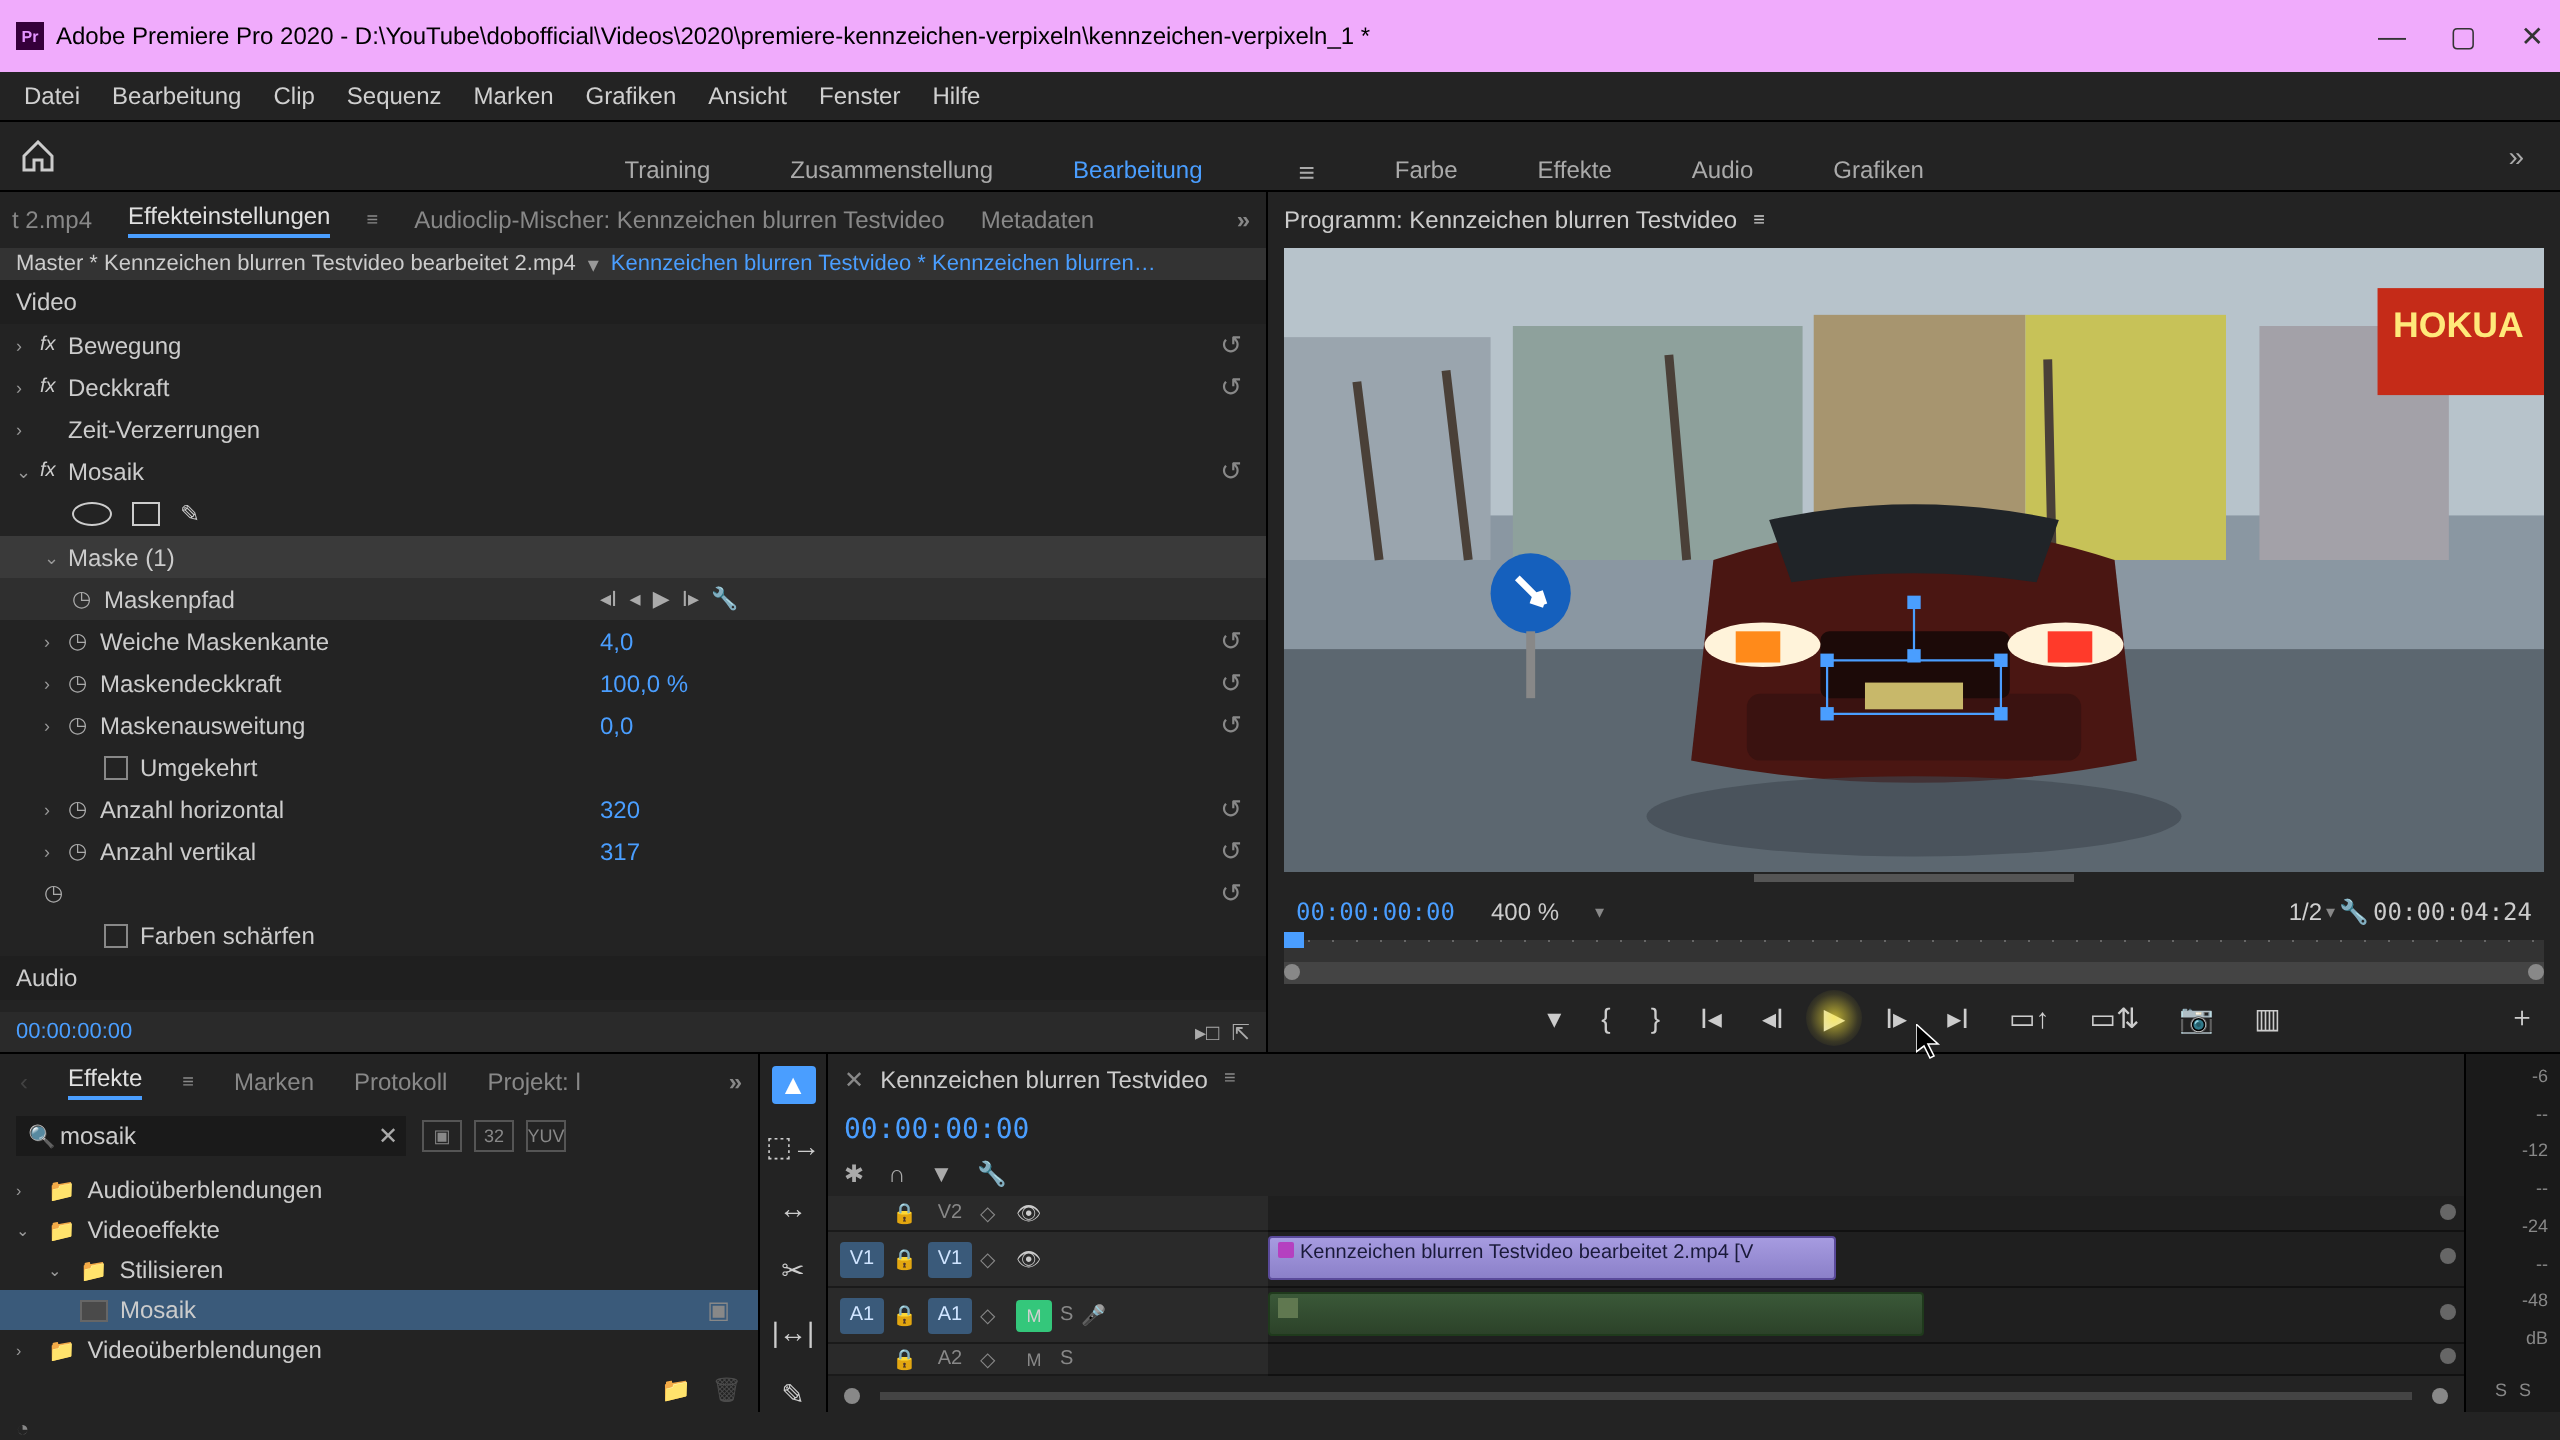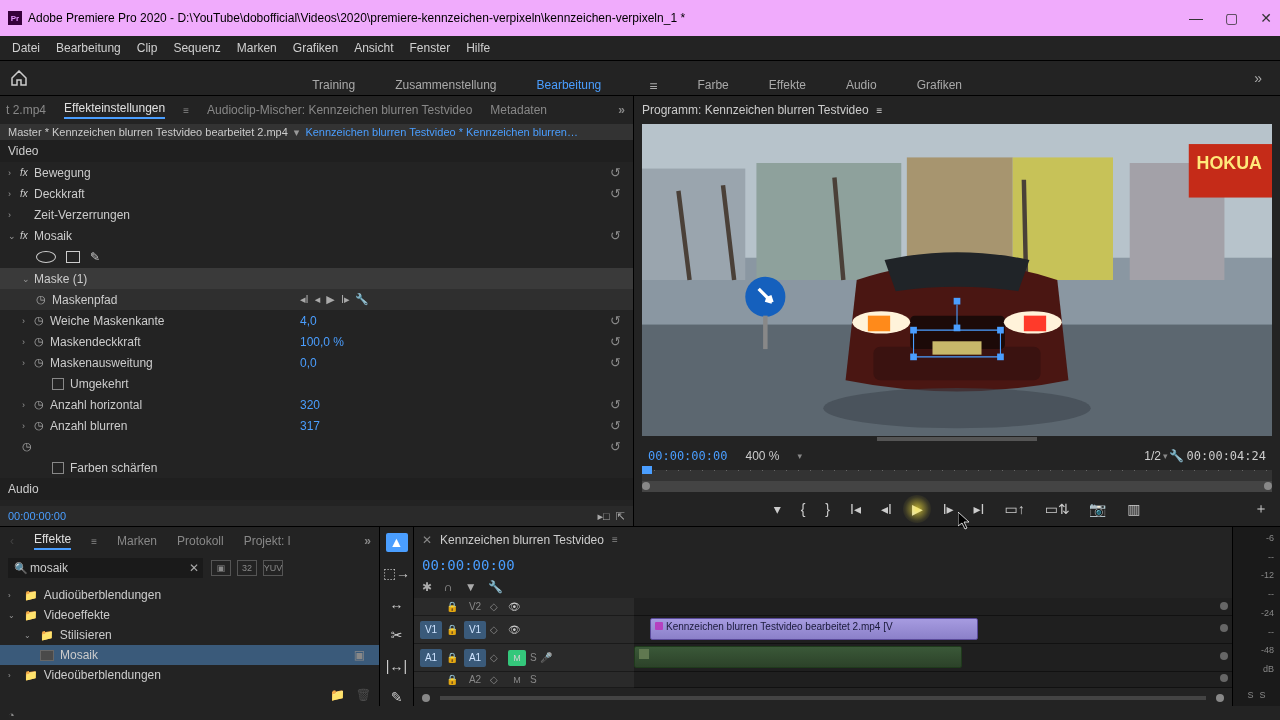--- a/index.html
+++ b/index.html
@@ -311,21 +311,21 @@
       <div class="ec-row">
           <span class="arrow indent1">›</span>
           <span class="stopwatch">◷</span>
           <span class="label">Anzahl horizontal</span>
           <span class="value">320</span>
           <span class="reset">↺</span>
         </div>
       <div class="ec-row">
           <span class="arrow indent1">›</span>
           <span class="stopwatch">◷</span>
-          <span class="label">Anzahl blurren</span>
+          <span class="label">Anzahl vertikal</span>
           <span class="value">317</span>
           <span class="reset">↺</span>
         </div>
       <div class="ec-row">
           <span class="stopwatch indent1">◷</span>
           <span class="reset">↺</span>
         </div>
       <div class="ec-row">
           <span class="checkbox indent3"></span>
           <span class="label">Farben schärfen</span>
@@ -539,21 +539,21 @@
             <span class="lock">🔒</span>
           <span class="tgt">A2</span>
           <span class="sync">◇</span>
           <span class="mute" style="background:transparent;color:#888">M</span>
           <span class="solo">S</span>
         </div>
       </div>
       <div class="tl-clips">
         <div class="tl-track-row v2"></div>
         <div class="tl-track-row">
-          <div class="clip" style="left:16px;width:328px"><span class="fx-dot"></span><span>Kennzeichen blurren Testvideo bearbeitet 2.mp4 [V</span></div>
+          <div class="clip" style="left:0;width:284px"><span class="fx-dot"></span><span>Kennzeichen blurren Testvideo bearbeitet 2.mp4 [V</span></div>
         </div>
         <div class="tl-track-row">
           <div class="clip audio" style="left:0;width:328px"><span style="display:inline-block;width:10px;height:10px;background:#607850;"></span></div>
         </div>
         <div class="tl-track-row a2"></div>
         <div class="scroll-dot" style="top:4px"></div>
         <div class="scroll-dot" style="top:26px"></div>
         <div class="scroll-dot" style="top:54px"></div>
         <div class="scroll-dot" style="top:76px"></div>
       </div>

